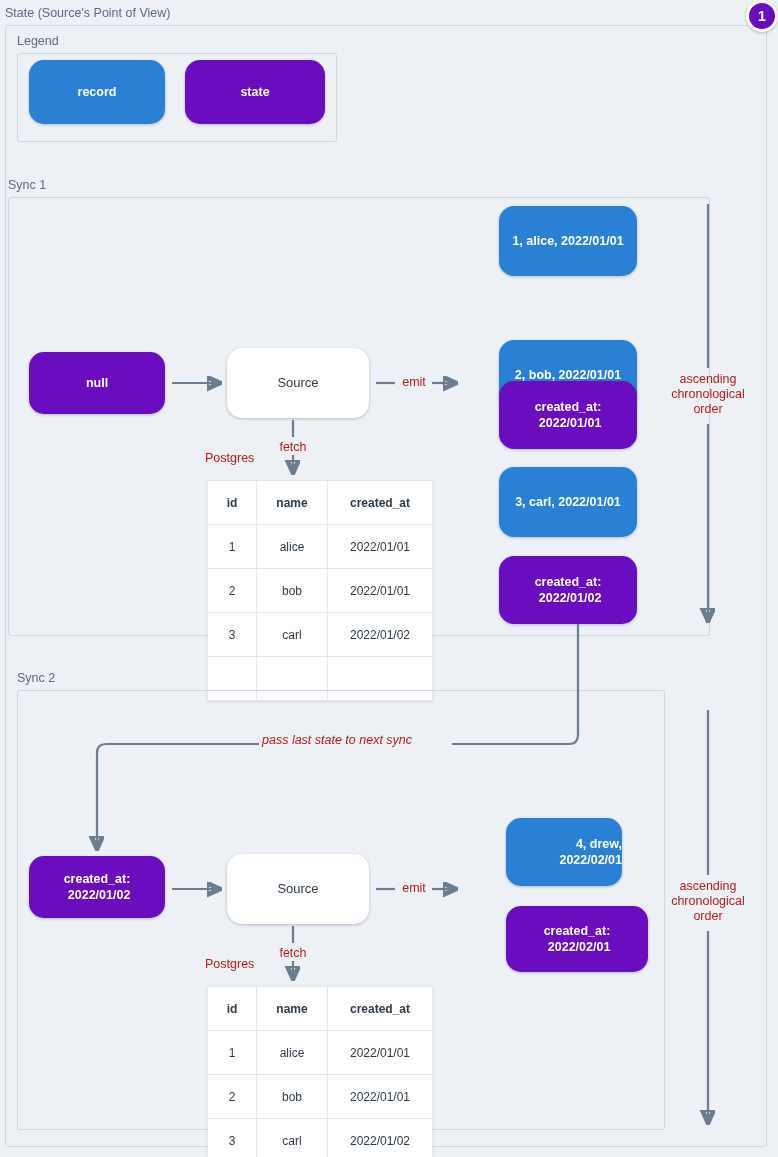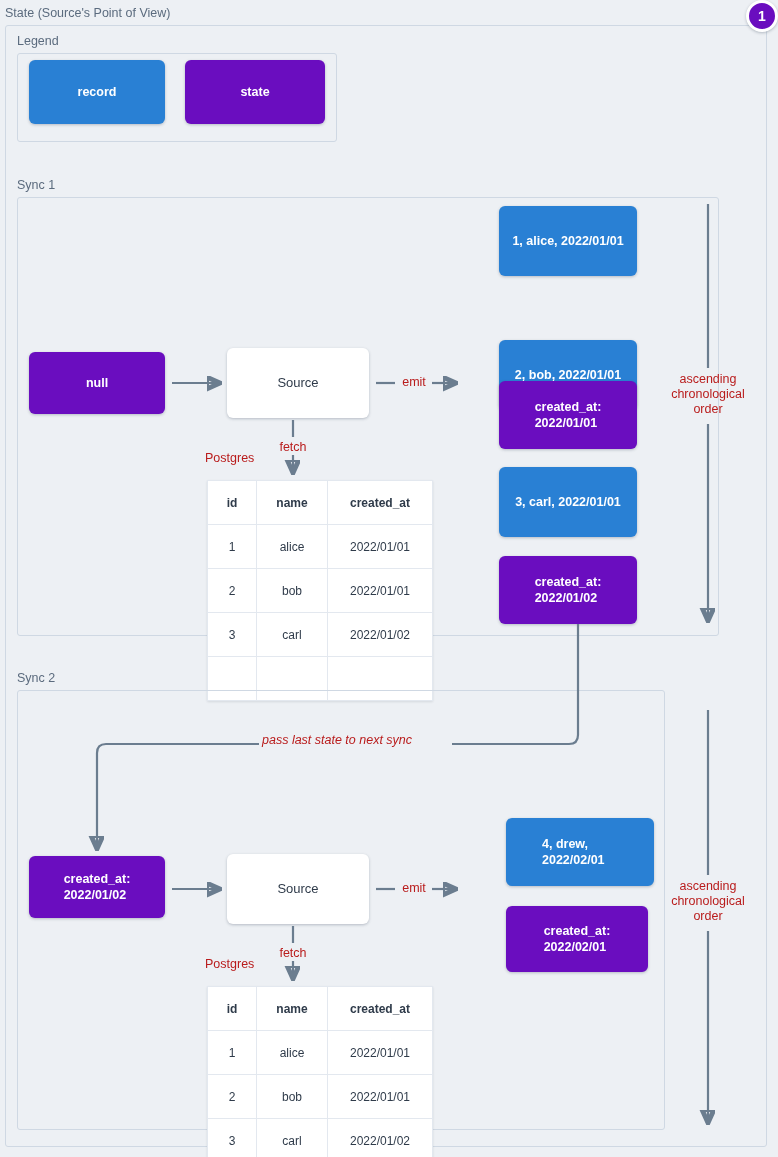--- a/index.html
+++ b/index.html
@@ -25,22 +25,22 @@
     border:1px solid #cfd8e3;
     border-radius:3px;
     background:transparent;
     box-sizing:border-box;
   }
 
   
   .node{
     position:absolute;box-sizing:border-box;
     display:flex;align-items:center;justify-content:center;
-    text-align:left;
-    border-radius:6px;
+    text-align:right;
+    border-radius:15px;
     font-size:12.5px;
     line-height:16px;
     white-space:pre-line;
     box-shadow:0 1px 3px rgba(40,55,75,.28);
   }
   .node.record{background:#2980d4;color:#ffffff;font-weight:bold;}
   .node.state{background:#6a0dbf;color:#ffffff;font-weight:bold;}
   .node.plain{background:#ffffff;color:#2f3b4a;font-weight:normal;font-size:13px;}
 
   
@@ -100,21 +100,21 @@
     <div class="g-body"></div>
   </div>
 
   <div class="group" style="left:17px;top:34px;width:320px;height:108px;">
     <div class="g-label">Legend</div>
     <div class="g-body"></div>
   </div>
   <div class="node record" style="left:29px;top:60px;width:136px;height:64px;">record</div>
   <div class="node state" style="left:185px;top:60px;width:140px;height:64px;">state</div>
 
-  <div class="group" style="left:17px;top:178px;width:702px;height:458px;">
+  <div class="group" style="left:8px;top:178px;width:702px;height:458px;">
     <div class="g-label">Sync 1</div>
     <div class="g-body"></div>
   </div>
 
   <div class="node state" style="left:29px;top:352px;width:136px;height:62px;">null</div>
 
   <div class="node plain" style="left:227px;top:348px;width:142px;height:70px;">Source</div>
 
   <div class="txt" style="left:397px;top:375px;width:34px;text-align:center;">emit</div>
 
@@ -207,21 +207,21 @@
         <td class="c-created">2022/01/02</td>
       </tr>
       <tr>
         <td class="c-id">4</td>
         <td class="c-name">drew</td>
         <td class="c-created">2022/02/01</td>
       </tr>
     </tbody>
   </table>
 
-  <div class="node record" style="left:506px;top:818px;width:148px;height:68px;padding-left:36px;">4, drew, 2022/02/01</div>
+  <div class="node record" style="left:506px;top:818px;width:116px;height:68px;padding-left:36px;">4, drew, 2022/02/01</div>
   <div class="node state" style="left:506px;top:906px;width:142px;height:66px;">created_at:
 2022/02/01</div>
 
   <div class="txt center" style="left:662px;top:879px;width:92px;">ascending
 chronological
 order</div>
 
   <div class="txt" style="left:258px;top:733px;background:#edf0f4;padding:0 4px;font-style:italic;">pass last state to next sync</div>
 
   <svg class="wires" viewBox="0 0 778 1157">

